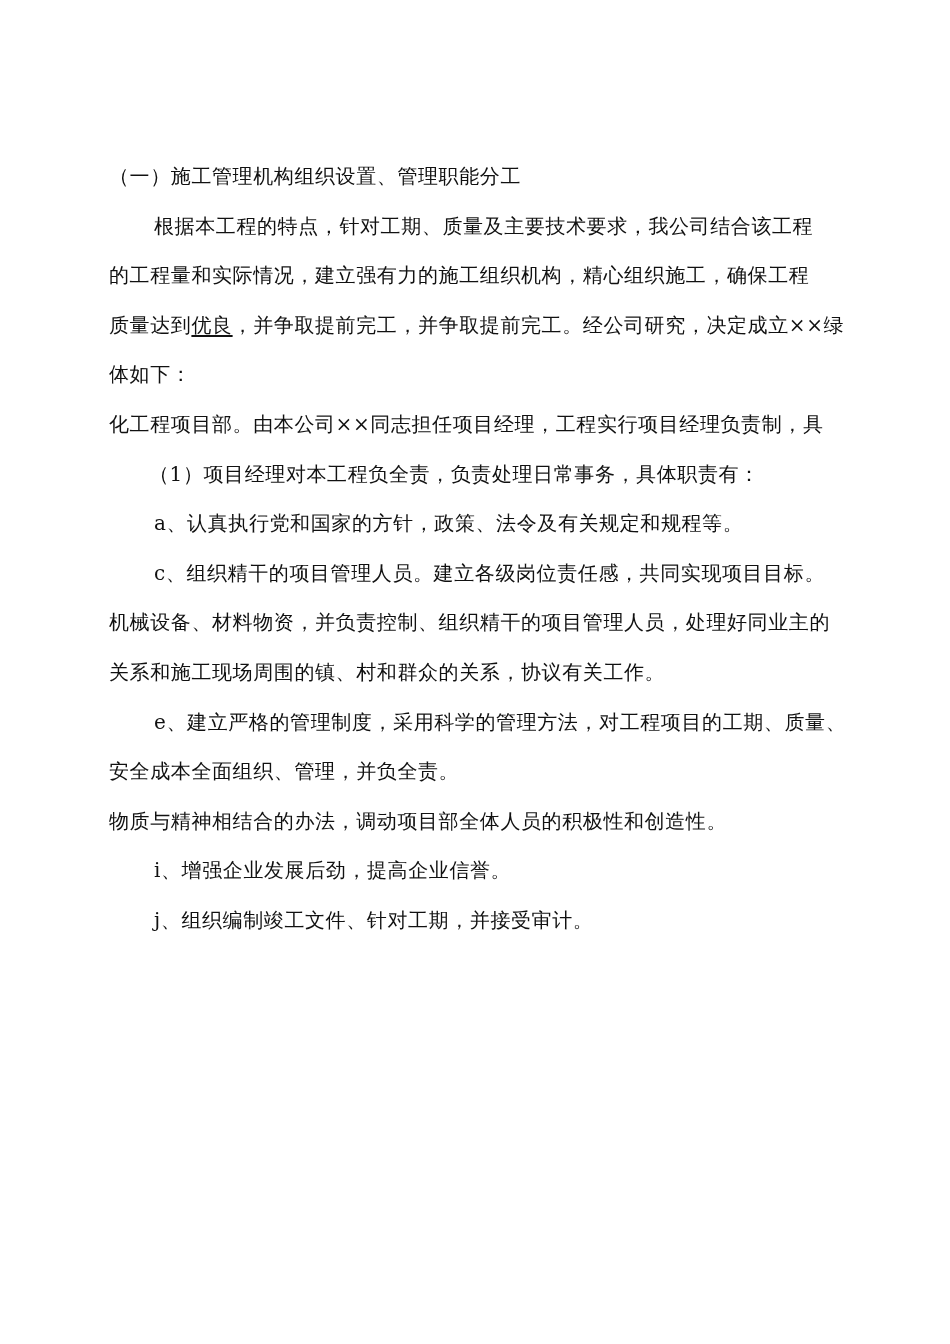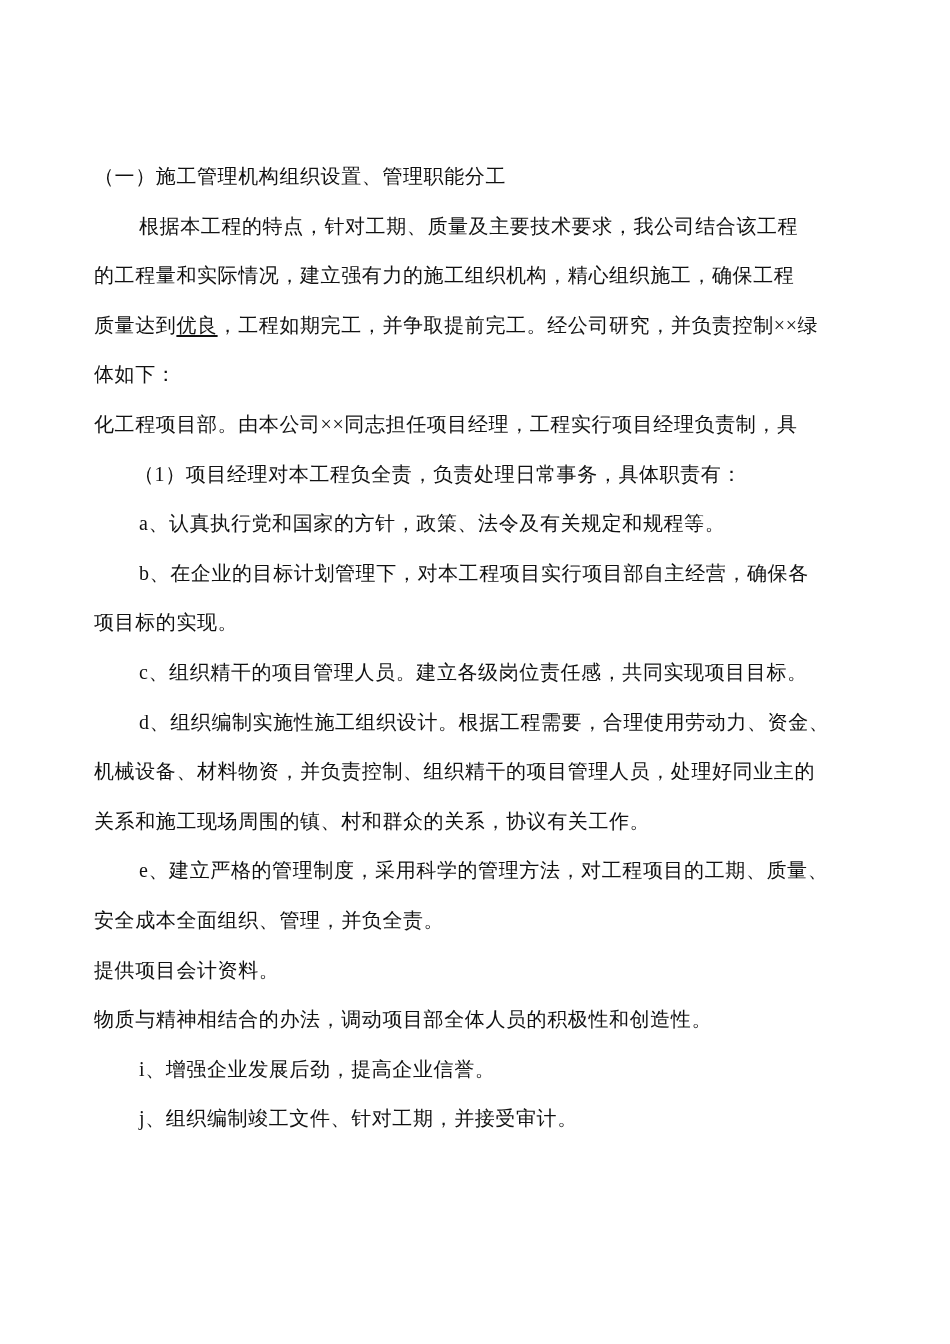--- a/index.html
+++ b/index.html
@@ -10,24 +10,23 @@
     body {
       width: 950px;
       height: 1344px;
       position: relative;
       overflow: hidden;
       font-family: "DejaVu Serif", "Liberation Serif", serif;
       color: #111111;
     }
     .page {
       position: absolute;
-      left: 94px;
+      left: 109px;
       top: 152px;
       width: 785px;
-      font-family: Liberation Serif, serif;
     }
     .line {
       font-size: 20px;
       line-height: 49.6px;
       height: 49.6px;
       white-space: nowrap;
       letter-spacing: 0.6px;
     }
     .indent { padding-left: 45px; }
     .indent-sub { padding-left: 45px; }
@@ -37,54 +36,48 @@
 </head>
 <body>
 
 <div class="page">
 
   <div class="line heading">（一）施工管理机构组织设置、管理职能分工</div>
 
   <div>
     <div class="line indent">根据本工程的特点，针对工期、质量及主要技术要求，我公司结合该工程</div>
     <div class="line">的工程量和实际情况，建立强有力的施工组织机构，精心组织施工，确保工程</div>
-    <div class="line"><span>质量达到</span><span class="ul">优良</span><span>，工程如期完工，并争取提前完工。经公司研究，并负责控制××绿</span></div>
+    <div class="line"><span>质量达到</span><span class="ul">优良</span><span>，并争取提前完工，并争取提前完工。经公司研究，决定成立××绿</span></div>
     <div class="line">体如下：</div>
     <div class="line">化工程项目部。由本公司××同志担任项目经理，工程实行项目经理负责制，具</div>
   </div>
 
   <div>
     <div class="line indent-sub" style="padding-left:40px">（1）项目经理对本工程负全责，负责处理日常事务，具体职责有：</div>
 
     <div>
       <div class="line indent">a、认真执行党和国家的方针，政策、法令及有关规定和规程等。</div>
     </div>
 
-    <div>
-      <div class="line indent">b、在企业的目标计划管理下，对本工程项目实行项目部自主经营，确保各</div>
-      <div class="line">项目标的实现。</div>
-    </div>
 
     <div>
       <div class="line indent">c、组织精干的项目管理人员。建立各级岗位责任感，共同实现项目目标。</div>
     </div>
 
     <div>
-      <div class="line indent">d、组织编制实施性施工组织设计。根据工程需要，合理使用劳动力、资金、</div>
       <div class="line">机械设备、材料物资，并负责控制、组织精干的项目管理人员，处理好同业主的</div>
       <div class="line">关系和施工现场周围的镇、村和群众的关系，协议有关工作。</div>
     </div>
 
     <div>
       <div class="line indent">e、建立严格的管理制度，采用科学的管理方法，对工程项目的工期、质量、</div>
       <div class="line">安全成本全面组织、管理，并负全责。</div>
     </div>
 
     <div>
-      <div class="line">提供项目会计资料。</div>
     </div>
 
     <div>
       <div class="line">物质与精神相结合的办法，调动项目部全体人员的积极性和创造性。</div>
     </div>
 
     <div>
       <div class="line indent">i、增强企业发展后劲，提高企业信誉。</div>
     </div>
 

